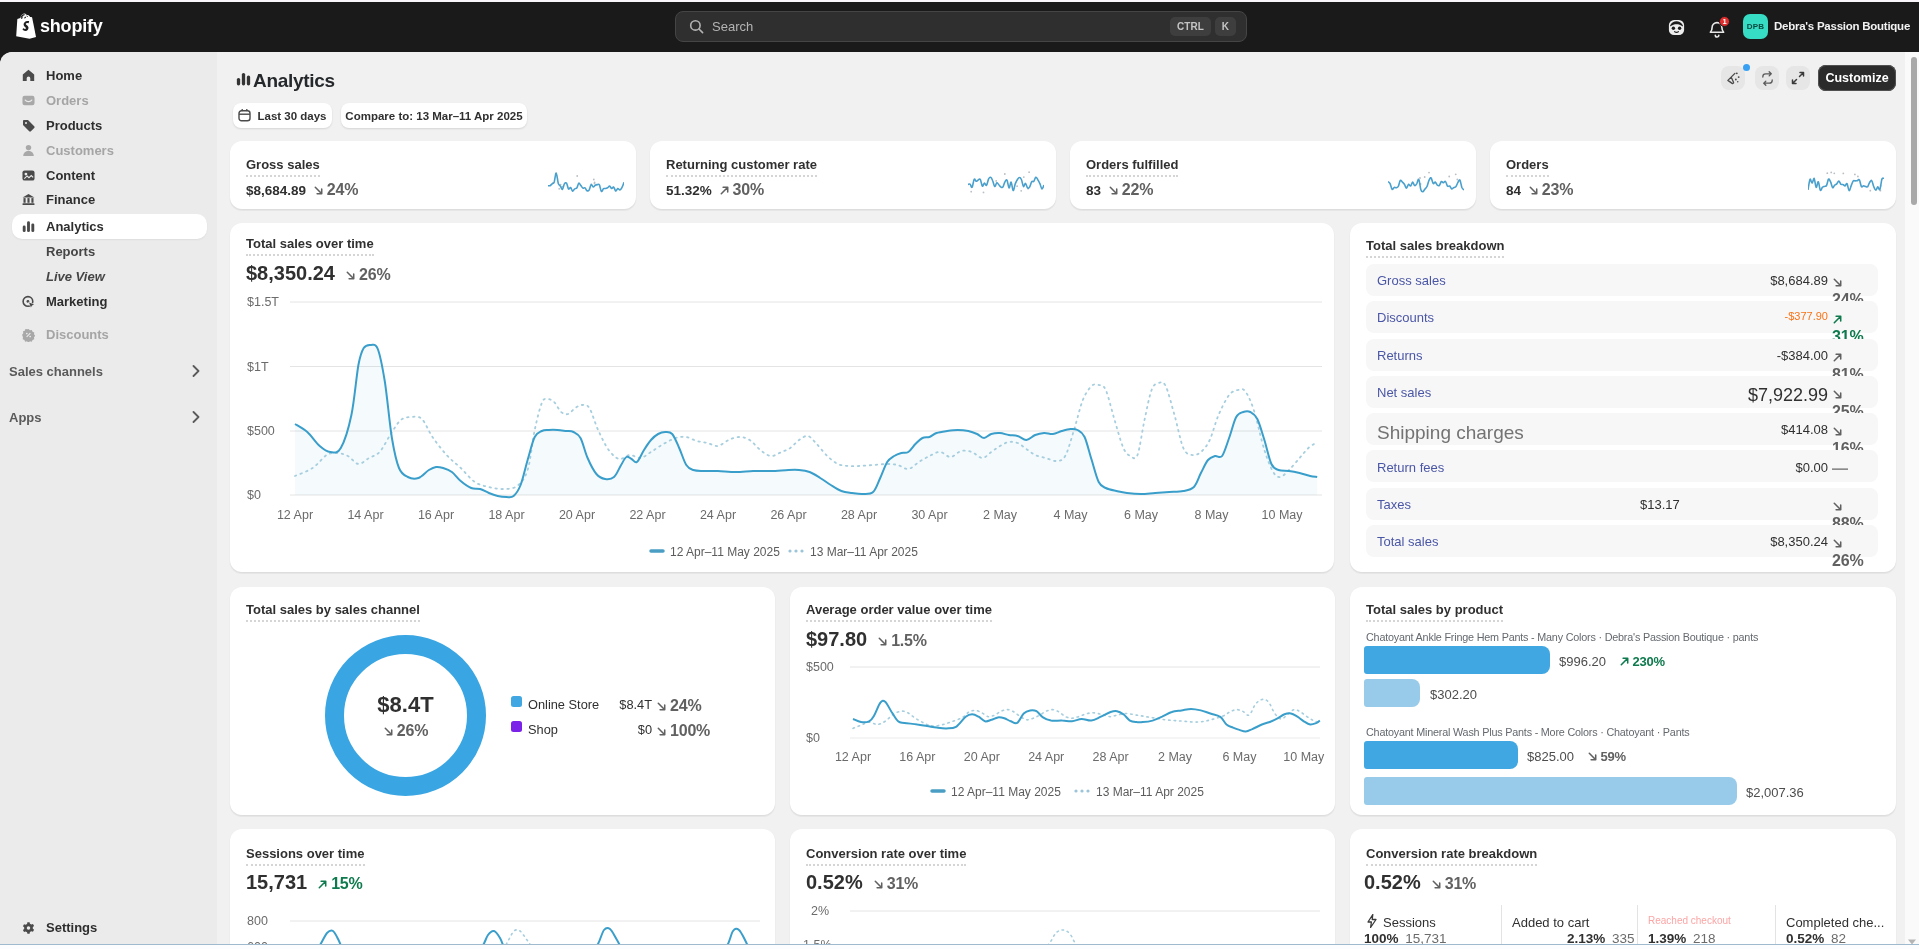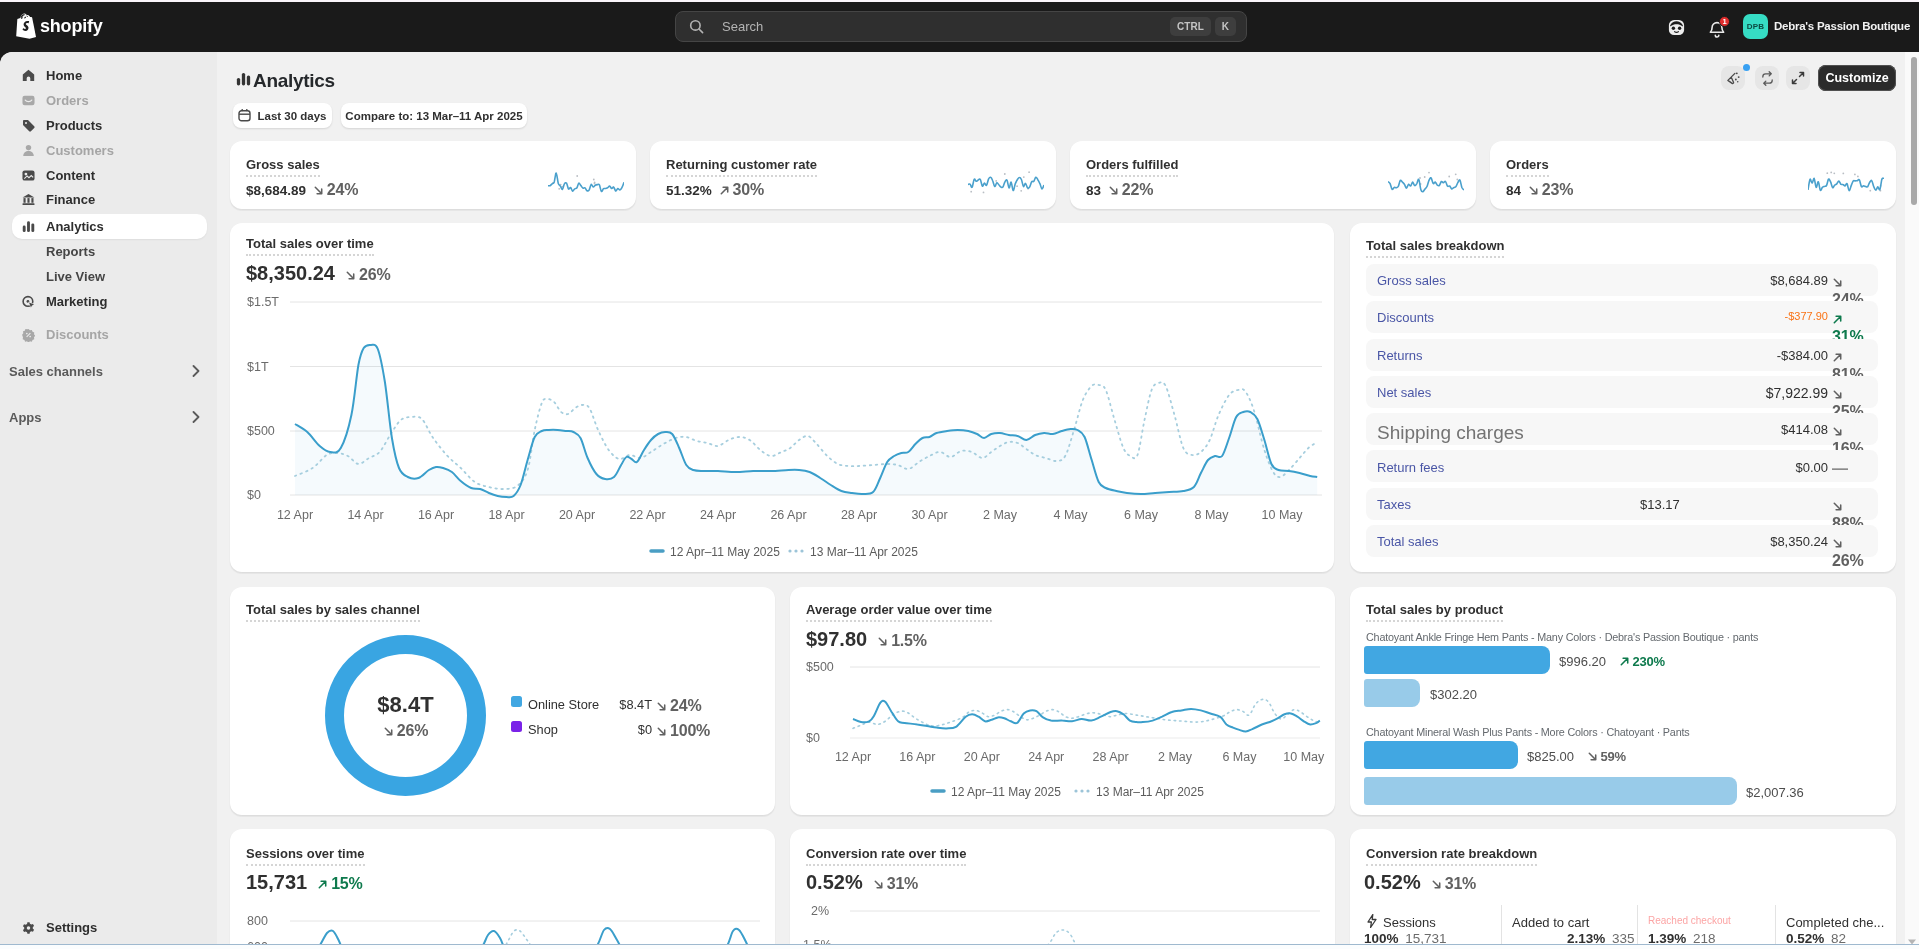--- a/index.html
+++ b/index.html
@@ -21,21 +21,21 @@
 <path d="M16.2 4.8 c-.1-.5-.5-.8-.9-.8 -.2 0-1.2-.1-1.2-.1 s-.8-.8-1.7-1.6 c-.2-.2-.5-.3-.8-.2 l-.7.2 C10.5 1.2 9.6.4 8.3.4 5.9.4 4.7 3.4 4.3 5 l-2.2.7 c-.7.2-.7.2-.8.9 L.2 23.2 l13.3 2.5 6.6-1.6 C20.1 24.1 16.3 5.3 16.2 4.8 Z" fill="#fff"></path>
 <path d="M11.4 2.9 l-1 .3 C10.1 2.1 9.5 1.6 8.8 1.6 c-.1 0-.2 0-.3 0 C8.2 1.3 7.9 1.2 7.5 1.2 c-1.7 0-2.6 2.2-3 3.5 l2-.6 C6.9 2.7 7.8 1.9 8.7 2.2 c.3-.3.6-.4.9-.3 .7.2 1.3 1.2 1.5 2.2 l.9-.3 C11.8 3.4 11.6 3.1 11.4 2.9 Z M9.9 4.6 c0 .1 0 .2 0 .3 l-1.8.5 c.3-1.1.8-1.7 1.3-1.9 .3.3.5.7.5 1.1 Z M6.4 5.6 l-1.6.5 c.4-1.3 1.2-2.8 2.5-3.1 C6.8 3.7 6.5 4.7 6.4 5.6 Z" fill="#1f1f1f"></path>
 <path d="M13.2 8.1 l-.6 2.2 s-.7-.3-1.5-.3 c-1.2 0-1.3.8-1.3.9 0 1 2.7 1.4 2.7 3.9 0 1.9-1.2 3.2-2.9 3.2 -2 0-3-1.2-3-1.2 l.5-1.7 s1 .9 1.9.9 c.6 0 .8-.4.8-.8 0-1.3-2.2-1.4-2.2-3.6 0-1.9 1.3-3.7 4-3.7 1.1 0 1.6.2 1.6.2 Z" fill="#1f1f1f"></path>
   </svg>
 <div class="abs" style="left:40px;top:16px;color:#fff;font-size:18px;font-weight:700;letter-spacing:-.2px">shopify</div>
 <div class="abs" style="left:675px;top:11px;width:572px;height:31px;background:#2f2f2f;border:1px solid #454545;border-radius:8px;display:flex;align-items:center">
 <svg style="margin-left:13px" width="15" height="15" viewBox="0 0 15 15" fill="none">
       <circle cx="6.4" cy="6.4" r="4.7" stroke="#b3b3b3" stroke-width="1.6"></circle>
       <path d="M10 10 L13.6 13.6" stroke="#b3b3b3" stroke-width="1.6" stroke-linecap="round"></path>
     </svg>
-<span style="margin-left:18px;color:#b3b3b3;font-size:13px">Search</span>
+<span style="margin-left:8px;color:#b3b3b3;font-size:13px">Search</span>
 <span style="margin-left:auto;margin-right:4px;background:#3e3e3e;color:#c4c4c4;font-size:10px;font-weight:700;border-radius:5px;padding:4px 7px">CTRL</span>
 <span style="margin-right:10px;background:#3e3e3e;color:#c4c4c4;font-size:10px;font-weight:700;border-radius:5px;padding:4px 7px">K</span>
 </div>
 <svg class="abs" style="left:1668px;top:19px" width="17" height="17" viewBox="0 0 17 17">
 <rect x="0.9" y="0.9" width="15.2" height="15.2" rx="5.2" fill="#ededed"></rect>
 <path d="M2.2 6.2 C3.5 3.4 6 2.2 8.5 2.2 C11 2.2 13.5 3.4 14.8 6.2 L14.9 7.6 C12.5 5.6 10.5 5.2 8.5 5.2 C6.5 5.2 4.5 5.6 2.1 7.6 Z" fill="#1d1d1d"></path>
 <circle cx="5.4" cy="9.3" r="1.7" fill="#1d1d1d"></circle>
 <circle cx="11.6" cy="9.3" r="1.7" fill="#1d1d1d"></circle>
 <path d="M6.7 12.7 q1.8 1.3 3.6 0" stroke="#1d1d1d" stroke-width="1.3" fill="none" stroke-linecap="round"></path>
   </svg>
@@ -90,21 +90,21 @@
       </svg>
     </span>Finance</div>
 <div class="nav" style="top:214px;"><span class="ic">
       <svg width="14" height="13" viewBox="0 0 14 13">
         <rect x="0.8" y="5.5" width="3.1" height="7" rx="1.5" fill="#4a4a4a"></rect>
         <rect x="5.45" y="0.8" width="3.1" height="11.7" rx="1.5" fill="#4a4a4a"></rect>
         <rect x="10.1" y="3.2" width="3.1" height="9.3" rx="1.5" fill="#4a4a4a"></rect>
       </svg>
     </span>Analytics</div>
 <div class="nav" style="top:239px;color:#454545;"><span style="width:34px"></span>Reports</div>
-<div class="nav" style="top:264px;color:#454545;"><span style="width:34px"></span>Live View</div>
+<div class="nav" style="top:264px;color:#454545;font-style:italic;"><span style="width:34px"></span>Live View</div>
 <div class="nav" style="top:289px;"><span class="ic">
       <svg width="14" height="14" viewBox="0 0 14 14">
         <circle cx="6.4" cy="6.4" r="5.2" fill="none" stroke="#4a4a4a" stroke-width="1.7"></circle>
         <circle cx="6.4" cy="6.4" r="1.5" fill="#4a4a4a"></circle>
         <path d="M6.8 6.8 L14 9.4 L11.6 10.5 L10.5 11.6 L9.4 14 Z" fill="#ebebeb"></path>
         <path d="M7.6 7.6 L13 9.6 L11.2 10.4 L10.4 11.2 L9.6 13 Z" fill="#4a4a4a"></path>
       </svg>
     </span>Marketing</div>
 <div class="nav dis" style="top:322px;"><span class="ic">
       <svg width="14" height="14" viewBox="0 0 14 14">
@@ -287,21 +287,21 @@
         <path d="M2.5 9.5 L9.5 2.5 M4.5 2.5 H9.5 V7.5" stroke="#0e7a4d" stroke-width="1.7" fill="none" stroke-linecap="round" stroke-linejoin="round"></path>
       </svg> 31%</span></div>
 <div class="abs" style="left:1366px;top:339px;width:512px;height:31.5px;background:#f7f7f7;border-radius:8px"></div>
 <div class="abs" style="left:1377px;top:348px;font-size:13px;color:#4a56a6">Returns</div>
 <div class="abs" style="left:1640px;top:348px;width:188px;text-align:right;font-size:13px;color:#303030">-$384.00</div>
 <div class="abs" style="left:1832px;top:348px;width:40px"><span class="chg"><svg width="11" height="11" viewBox="0 0 12 12" style="vertical-align:-1px">
         <path d="M2.5 9.5 L9.5 2.5 M4.5 2.5 H9.5 V7.5" stroke="#616161" stroke-width="1.7" fill="none" stroke-linecap="round" stroke-linejoin="round"></path>
       </svg> 81%</span></div>
 <div class="abs" style="left:1366px;top:376px;width:512px;height:31.5px;background:#f7f7f7;border-radius:8px"></div>
 <div class="abs" style="left:1377px;top:385px;font-size:13px;color:#4a56a6">Net sales</div>
-<div class="abs" style="left:1640px;top:385px;width:188px;text-align:right;font-size:14px;color:#303030">$7,922.99</div>
+<div class="abs" style="left:1640px;top:385px;width:188px;text-align:right;font-size:18px;color:#303030">$7,922.99</div>
 <div class="abs" style="left:1832px;top:385px;width:40px"><span class="chg"><svg width="11" height="11" viewBox="0 0 12 12" style="vertical-align:-1px">
         <path d="M2.5 2.5 L9.5 9.5 M9.5 4.5 V9.5 H4.5" stroke="#616161" stroke-width="1.7" fill="none" stroke-linecap="round" stroke-linejoin="round"></path>
       </svg> 25%</span></div>
 <div class="abs" style="left:1366px;top:413px;width:512px;height:31.5px;background:#f7f7f7;border-radius:8px"></div>
 <div class="abs" style="left:1377px;top:422px;font-size:19px;color:#737373">Shipping charges</div>
 <div class="abs" style="left:1640px;top:422px;width:188px;text-align:right;font-size:13px;color:#303030">$414.08</div>
 <div class="abs" style="left:1832px;top:422px;width:40px"><span class="chg"><svg width="11" height="11" viewBox="0 0 12 12" style="vertical-align:-1px">
         <path d="M2.5 2.5 L9.5 9.5 M9.5 4.5 V9.5 H4.5" stroke="#616161" stroke-width="1.7" fill="none" stroke-linecap="round" stroke-linejoin="round"></path>
       </svg> 16%</span></div>
 <div class="abs" style="left:1366px;top:450px;width:512px;height:31.5px;background:#f7f7f7;border-radius:8px"></div>

